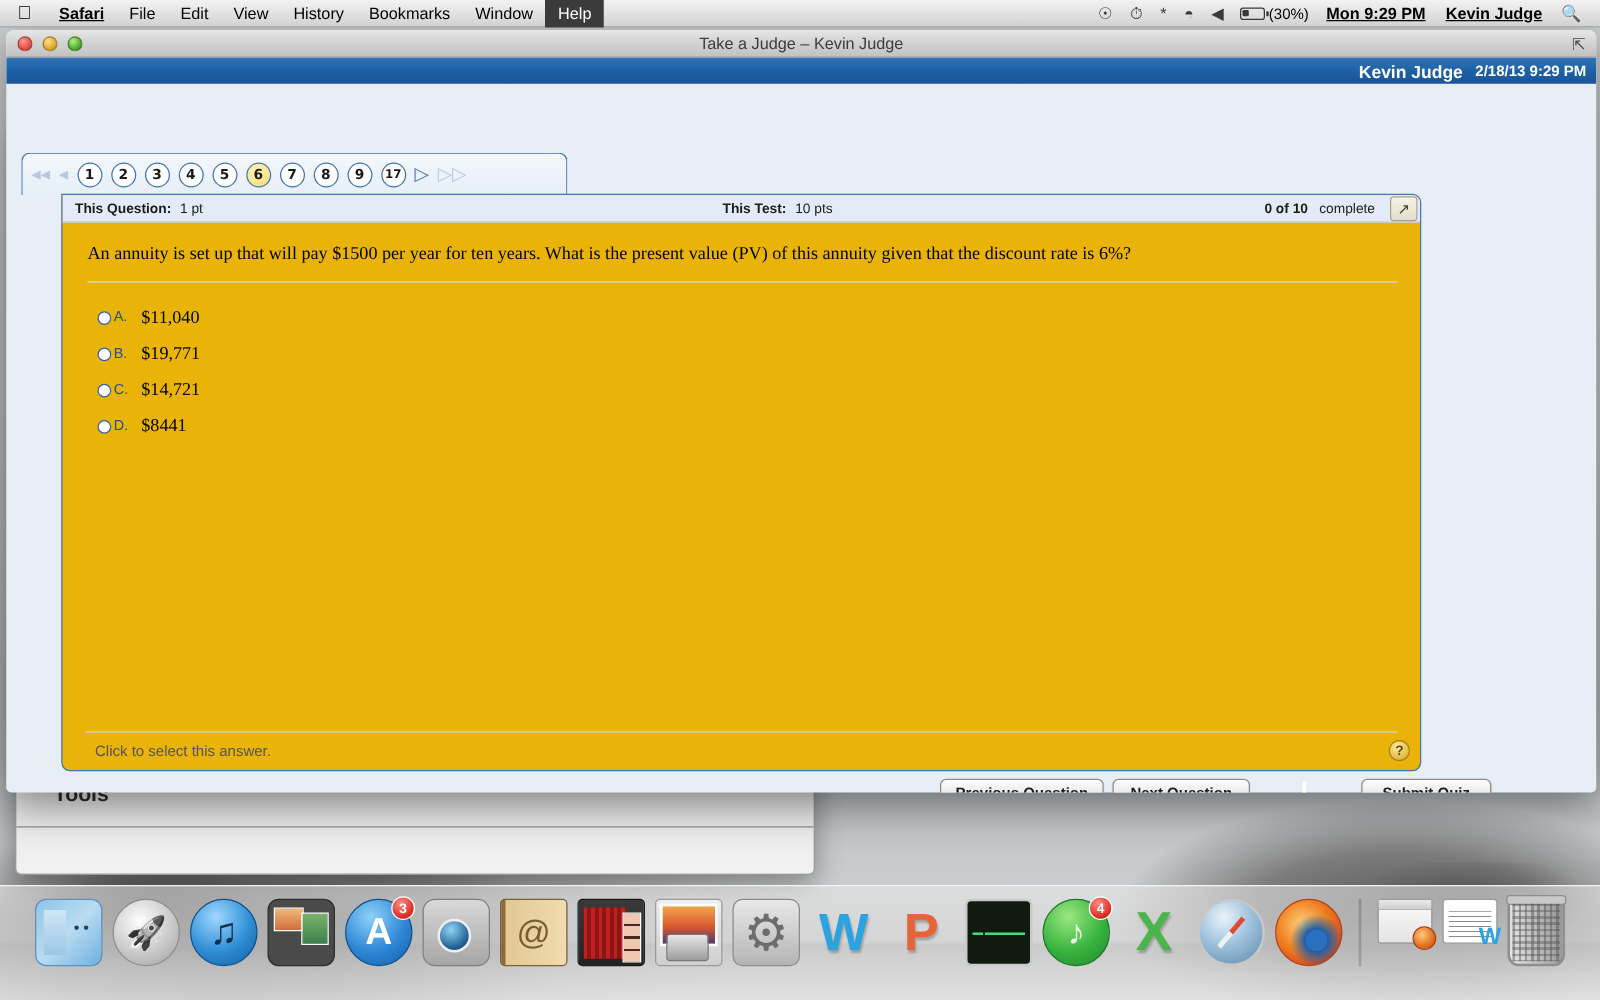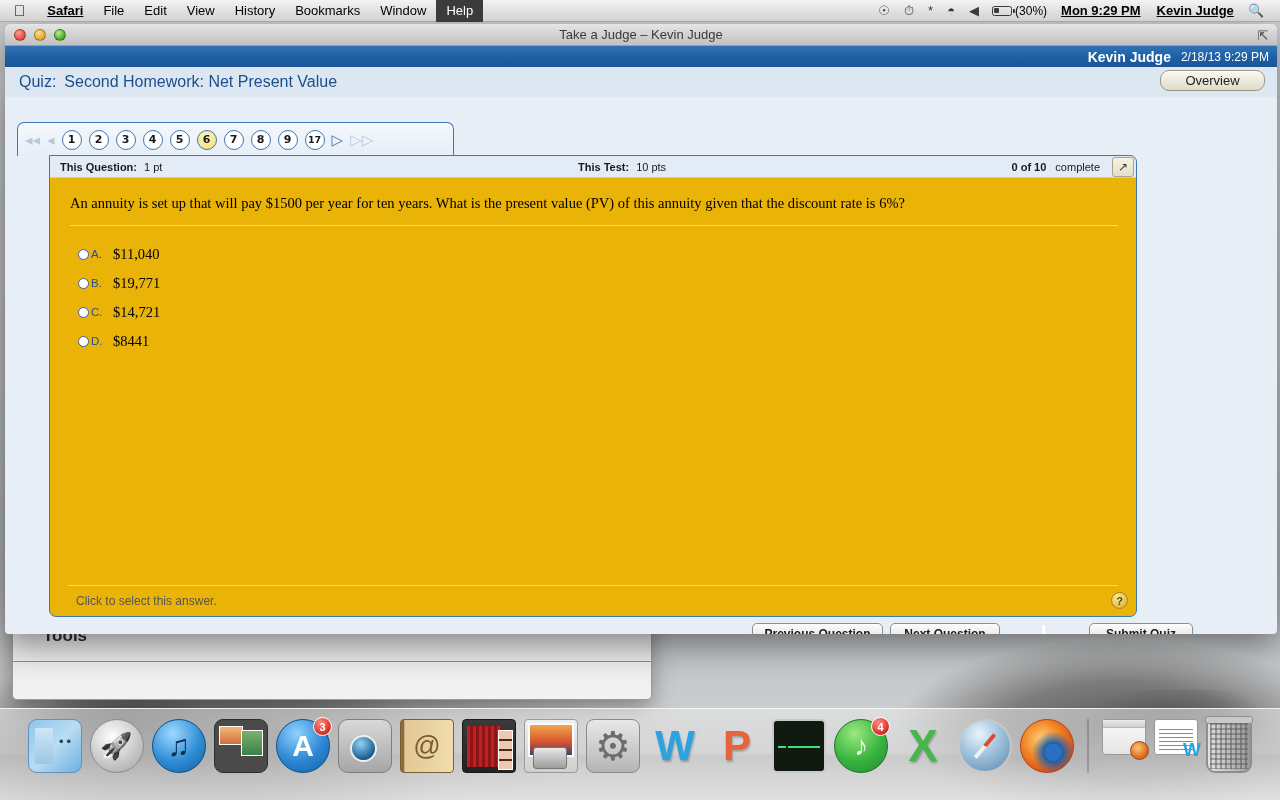--- a/index.html
+++ b/index.html
@@ -109,21 +109,21 @@
   }
 
   
   #userbar {
     height: 21px;
     background: linear-gradient(180deg, #2f73b6 0%, #1d5fa3 55%, #1a5597 100%);
     display: flex; align-items: center; justify-content: flex-end;
     padding-right: 8px; gap: 10px; color: #fff;
   }
   #userbar .u-name { font-size: 14px; font-weight: bold; }
-  #userbar .u-date { font-size: 12px; font-weight: normal; }
+  #userbar .u-date { font-size: 12px; font-weight: bold; }
 
   
   #quizhead {
     height: 30px; background: #dce7f2;
     display: flex; align-items: center; padding-left: 14px;
     position: relative;
   }
   #quizhead .q-label { font-size: 16px; color: #1b4f8e; margin-right: 8px; }
   #quizhead .q-title { font-size: 16px; color: #1b4f8e; }
   #overview-btn {
@@ -373,25 +373,20 @@
     </div>
     <div id="win-title">Take a Judge – Kevin Judge</div>
     <div id="fullscreen-btn">⇱</div>
   </div>
 
   <div id="userbar">
     <span class="u-name">Kevin Judge</span>
     <span class="u-date">2/18/13 9:29 PM</span>
   </div>
 
-  <div id="quizhead">
-    <span class="q-label">Quiz:</span>
-    <span class="q-title">Second Homework: Net Present Value</span>
-    <div id="overview-btn">Overview</div>
-  </div>
 
   <div id="testpanel">
 
     <div id="navbar-tabs">
       <span class="navarrow disabled">◂◂</span>
       <span class="navarrow disabled">◂</span>
       <span class="navcirc">1</span>
       <span class="navcirc">2</span>
       <span class="navcirc">3</span>
       <span class="navcirc">4</span>

